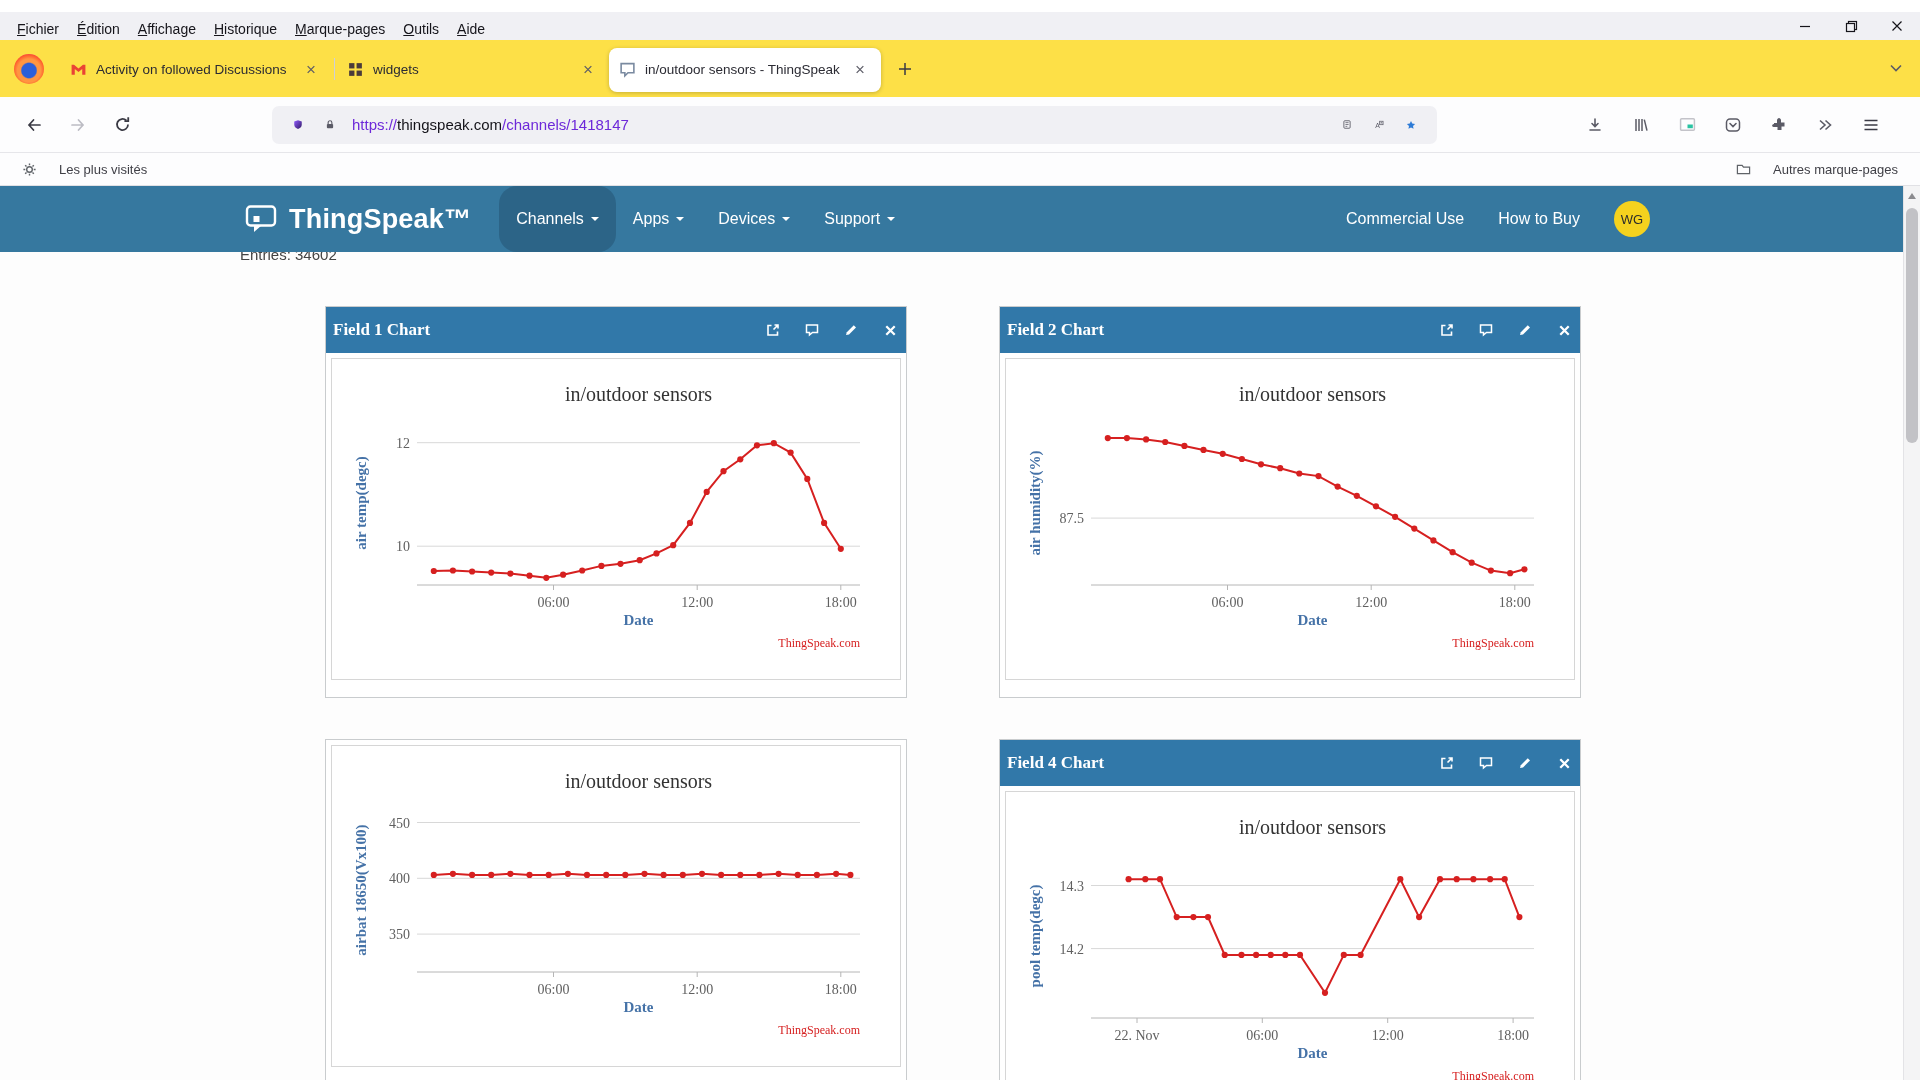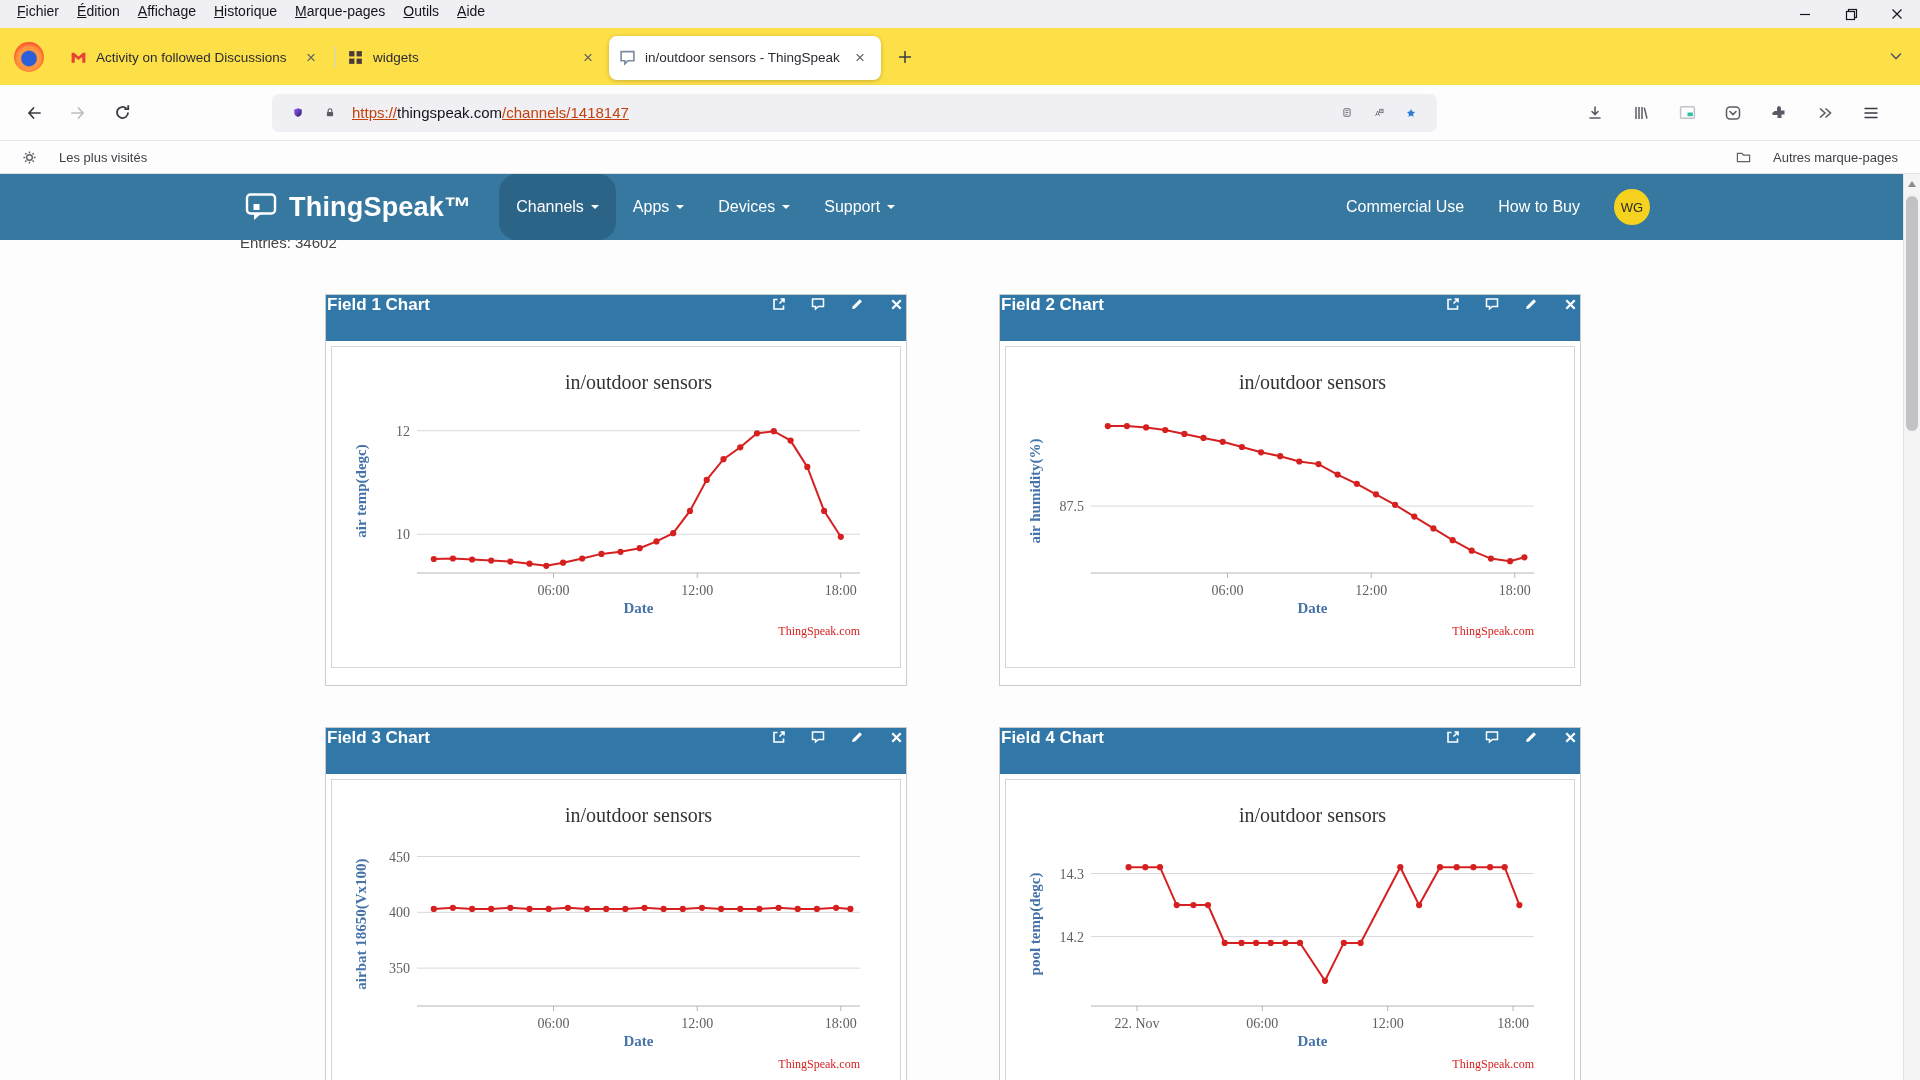--- a/index.html
+++ b/index.html
@@ -1,20 +1,20 @@
 <!DOCTYPE html>
 <html style="--header_bg: #36789f; --header_active_bg: #2c6487; --panel_header_bg: #3178a9; --series_red: #d62020; --axis_label_blue: #4572a7; --avatar_yellow: #f5d21e; --star_blue: #2e7bd6;"><head>
 <meta charset="utf-8">
 <style>
   html,body{margin:0;padding:0;width:1920px;height:1080px;overflow:hidden;
     font-family:"Liberation Sans",sans-serif;background:#fff;}
   *{box-sizing:border-box;}
 
   
-  .menubar{height:28px;background:#f0f0f4;display:flex;align-items:flex-start;padding-left:8px;position:relative;}
+  .menubar{height:28px;background:#f0f0f4;display:flex;align-items:flex-end;padding-left:8px;position:relative;margin-top:12px;}
   .menu-item{display:inline-block;font-size:14px;color:#15141a;padding:3px 9px;cursor:default;}
   .menu-item::first-letter{text-decoration:underline;}
   .win-controls{position:absolute;right:0;top:0;height:28px;display:flex;}
   .win-btn{width:46px;height:28px;display:flex;align-items:center;justify-content:center;background:transparent;border:none;}
 
   .tabbar{height:57px;background:#fde047;display:flex;align-items:center;padding:0 6px 0 14px;position:relative;}
   .ff-logo{width:30px;height:30px;border-radius:50%;flex:0 0 auto;margin-right:16px;
     background:radial-gradient(circle at 50% 55%, #2b5fd9 0 32%, #ff9640 38% 52%, #ff5f2e 68%, #e3156c 88%, #9a1c84 100%);}
   .tab{width:272px;height:44px;margin-top:2px;border-radius:8px;display:flex;align-items:center;
     padding:0 10px;color:#2b2b33;font-size:13.5px;position:relative;}
@@ -24,21 +24,21 @@
   .tab .tab-close{width:22px;height:22px;border:none;background:transparent;display:flex;align-items:center;justify-content:center;border-radius:4px;}
   .tab-sep{width:1px;height:22px;background:#cfcfd8;margin:0 2px;}
   .newtab-btn{width:32px;height:32px;margin-left:8px;border:none;background:transparent;border-radius:6px;display:flex;align-items:center;justify-content:center;}
   .tablist-btn{position:absolute;right:10px;top:14px;width:28px;height:28px;border:none;background:transparent;display:flex;align-items:center;justify-content:center;}
 
   .navbar{height:56px;background:#fdfdfe;display:flex;align-items:center;padding:0 12px;border-bottom:1px solid #e6e6ea;}
   .nav-btn{width:36px;height:36px;border:none;background:transparent;border-radius:6px;display:flex;align-items:center;justify-content:center;margin:0 4px;}
   .urlbar{margin-left:128px;width:1165px;height:38px;background:#f0f0f4;border-radius:7px;display:flex;align-items:center;padding:0 10px;}
   .urlbar .u-icon{width:22px;height:22px;display:flex;align-items:center;justify-content:center;margin:0 5px;border:none;background:transparent;}
   .url-text{flex:1;font-size:15px;margin-left:6px;white-space:nowrap;overflow:hidden;}
-  .url-proto,.url-path{color:#c2410c;text-decoration:underline;}
+  .url-proto,.url-path{color:#6d28d9;}
   .url-domain{color:#15141a;}
   .nav-right{margin-left:auto;margin-right:14px;display:flex;align-items:center;}
   .nav-right .nav-btn{margin:0 5px;}
 
   .bookmarksbar{height:33px;background:#fdfdfe;border-bottom:1px solid #e1e1e5;display:flex;align-items:center;padding:0 16px;font-size:13px;color:#3f3f46;}
   .bm-item{display:flex;align-items:center;gap:22px;padding:3px 6px;border-radius:4px;}
   .bm-spacer{flex:1;}
 
   
   .page{position:relative;height:948px;background:#fdfdfd;overflow:hidden;}
@@ -49,21 +49,21 @@
   .ts-nav-item.active{background:var(--header_active_bg);}
   .caret{width:0;height:0;border-left:4.5px solid transparent;border-right:4.5px solid transparent;border-top:4.5px solid #fff;}
   .ts-right{margin-left:auto;display:flex;align-items:center;gap:34px;}
   .ts-link{color:#fff;font-size:16px;}
   .avatar{width:36px;height:36px;border-radius:50%;background:var(--avatar_yellow);color:#2b2b2b;font-weight:normal;font-size:13px;display:flex;align-items:center;justify-content:center;}
 
   .entries{position:absolute;z-index:1;left:240px;top:60px;font-size:15px;color:#444;}
 
   .charts-grid{position:absolute;left:325px;top:120px;display:grid;grid-template-columns:582px 582px;column-gap:92px;row-gap:41px;}
   .panel{width:582px;height:392px;background:#fff;border:1px solid #c9ccce;overflow:hidden;}
-  .panel-header{height:46px;background:var(--panel_header_bg);display:flex;align-items:flex-start;padding:0 1px;}
+  .panel-header{height:46px;background:var(--panel_header_bg);display:flex;align-items:center;padding:0 7px;font-family:Liberation Serif, serif;}
   .panel-title{color:#fff;font-weight:bold;font-size:17px;}
   .panel-icons{margin-left:auto;display:flex;gap:21px;}
   .ph-btn{width:18px;height:18px;border:none;background:transparent;padding:0;display:flex;align-items:center;justify-content:center;}
   .chart-frame{margin:5px;border:1px solid #d6d6d6;height:322px;background:#fff;display:flex;justify-content:center;}
   .chart-svg{display:block;width:566px;height:318px;}
 
   
   .c-title{font:20px "Liberation Serif",serif;fill:#333333;}
   .tick{font:14px "Liberation Serif",serif;fill:#606060;}
   .axis-label{font:bold 15px "Liberation Serif",serif;fill:var(--axis_label_blue);}
@@ -463,46 +463,20 @@
             <circle cx="445.6" cy="193.2" r="3.1" class="dot"></circle>
             <circle cx="464.7" cy="203.7" r="3.1" class="dot"></circle>
             <circle cx="483.9" cy="211.6" r="3.1" class="dot"></circle>
             <circle cx="503.1" cy="214.2" r="3.1" class="dot"></circle>
             <circle cx="517.4" cy="210.3" r="3.1" class="dot"></circle>
           </svg>
       </div>
     </div>
 
     <div class="panel">
-      <div class="panel-header">
-        <span class="panel-title">Field 3 Chart</span>
-        <div class="panel-icons">
-          <button class="ph-btn">
-              <svg width="16" height="16" viewBox="0 0 16 16">
-                <path d="M6.5 3.5H3V13h9.5V9.5" fill="none" stroke="#fff" stroke-width="1.6"></path>
-                <path d="M8.5 7.5L13 3M9.5 3H13v3.5" fill="none" stroke="#fff" stroke-width="1.6"></path>
-              </svg>
-            </button>
-          <button class="ph-btn">
-              <svg width="16" height="16" viewBox="0 0 16 16">
-                <path d="M2.5 3h11v7.5H8.5L5.5 13v-2.5h-3z" fill="none" stroke="#fff" stroke-width="1.5"></path>
-              </svg>
-            </button>
-          <button class="ph-btn">
-              <svg width="16" height="16" viewBox="0 0 16 16">
-                <path d="M3 13l.8-2.8 7-7 2.2 2.2-7 7L3 13z" fill="#fff"></path>
-              </svg>
-            </button>
-          <button class="ph-btn">
-              <svg width="15" height="15" viewBox="0 0 16 16">
-                <path d="M3.5 3.5l9 9M12.5 3.5l-9 9" stroke="#fff" stroke-width="2.4"></path>
-              </svg>
-            </button>
-        </div>
-      </div>
       <div class="chart-frame">
         <svg class="chart-svg" viewBox="0 0 566 318">
             <text x="305.5" y="42" text-anchor="middle" class="c-title">in/outdoor sensors</text>
             <line x1="84" x2="527" y1="188.1" y2="188.1" class="grid"></line>
             <text x="77" y="193.1" text-anchor="end" class="tick">350</text>
             <line x1="84" x2="527" y1="132.3" y2="132.3" class="grid"></line>
             <text x="77" y="137.3" text-anchor="end" class="tick">400</text>
             <line x1="84" x2="527" y1="76.5" y2="76.5" class="grid"></line>
             <text x="77" y="81.5" text-anchor="end" class="tick">450</text>
             <line x1="84" x2="527" y1="226" y2="226" class="axisline"></line>

